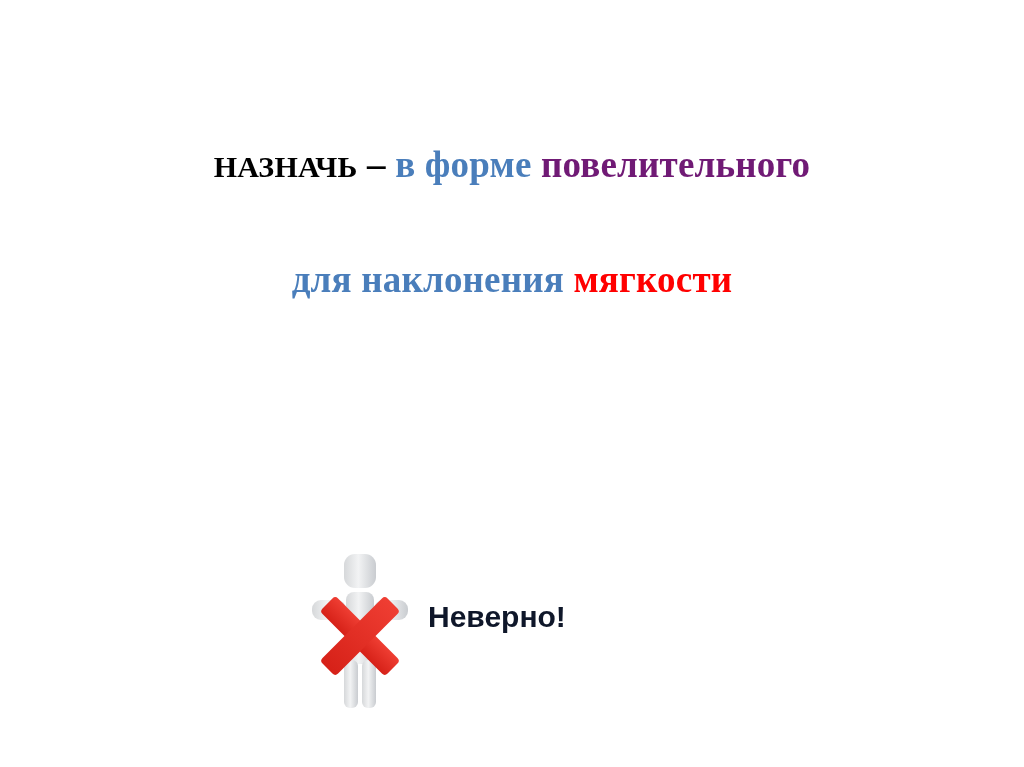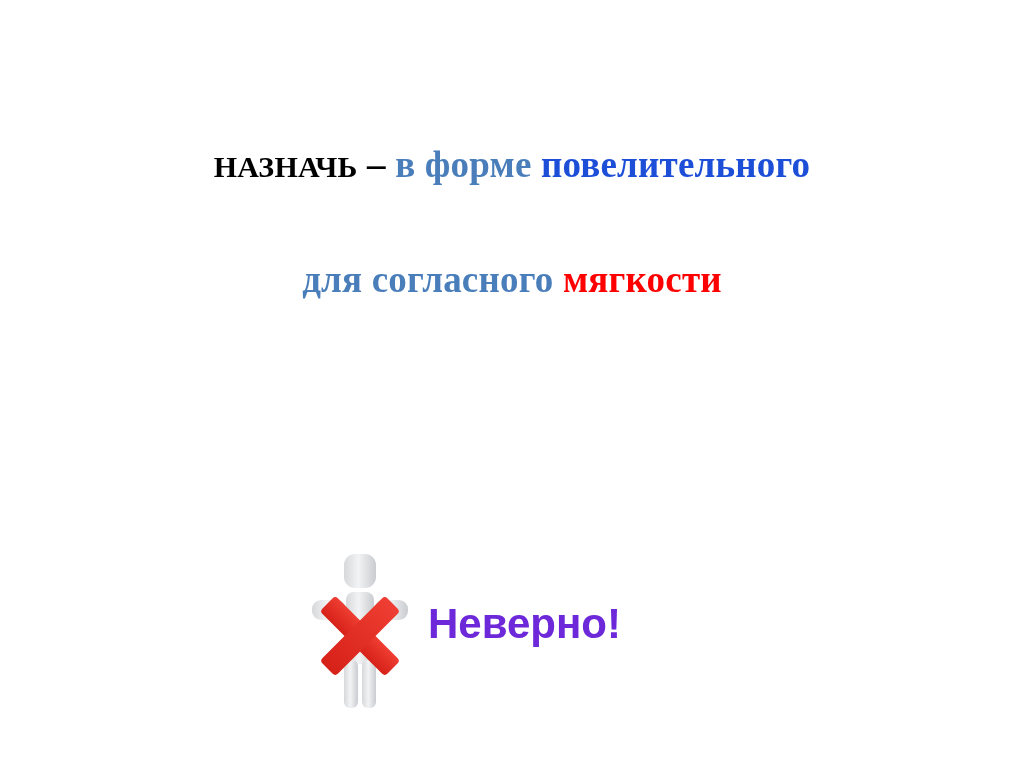--- a/index.html
+++ b/index.html
@@ -29,21 +29,21 @@
     line-height: 113px;
     font-size: 37px;
     font-weight: bold;
     letter-spacing: 0.2px;
   }
   .w {
     white-space: nowrap;
   }
   .black  { color: #000000; }
   .blue   { color: #4a7ebb; }
-  .green  { color: #1d4ed8; }
+  .green  { color: #701a75; }
   .red    { color: #ff0000; text-align: right; }
 
   .line1 .word-naznach {
     font-size: 30px;
     color: #000000;
   }
   .dash { color: #000000; }
 
   .answer-area {
     position: absolute;
@@ -57,40 +57,40 @@
     left: 0;
     top: 0;
     width: 130px;
     height: 165px;
   }
   .answer-text {
     position: absolute;
     left: 132px;
     top: 52px;
     font-family: "Liberation Sans", sans-serif;
-    font-size: 42px;
+    font-size: 30px;
     font-weight: bold;
-    color: #6d28d9;
+    color: #0f172a;
     white-space: nowrap;
   }
 </style>
 </head>
 <body>
 
 <div class="slide">
 
   <div class="text-block">
 
     <div class="line line1">
       <span class="w black word-naznach">НАЗНАЧЬ</span><span class="w dash"> – </span><span class="w blue">в форме </span><span class="w green">повелительного</span>
     </div>
 
 
     <div class="line line3">
-      <span class="w blue">для согласного </span><span class="w red">мягкости</span>
+      <span class="w blue">для наклонения </span><span class="w red">мягкости</span>
     </div>
 
 
   </div>
 
   <div class="answer-area">
 
     <svg class="figure" viewBox="0 0 130 165" xmlns="http://www.w3.org/2000/svg">
       <defs>
         <linearGradient id="bodyGrad" x1="0" y1="0" x2="1" y2="0">

